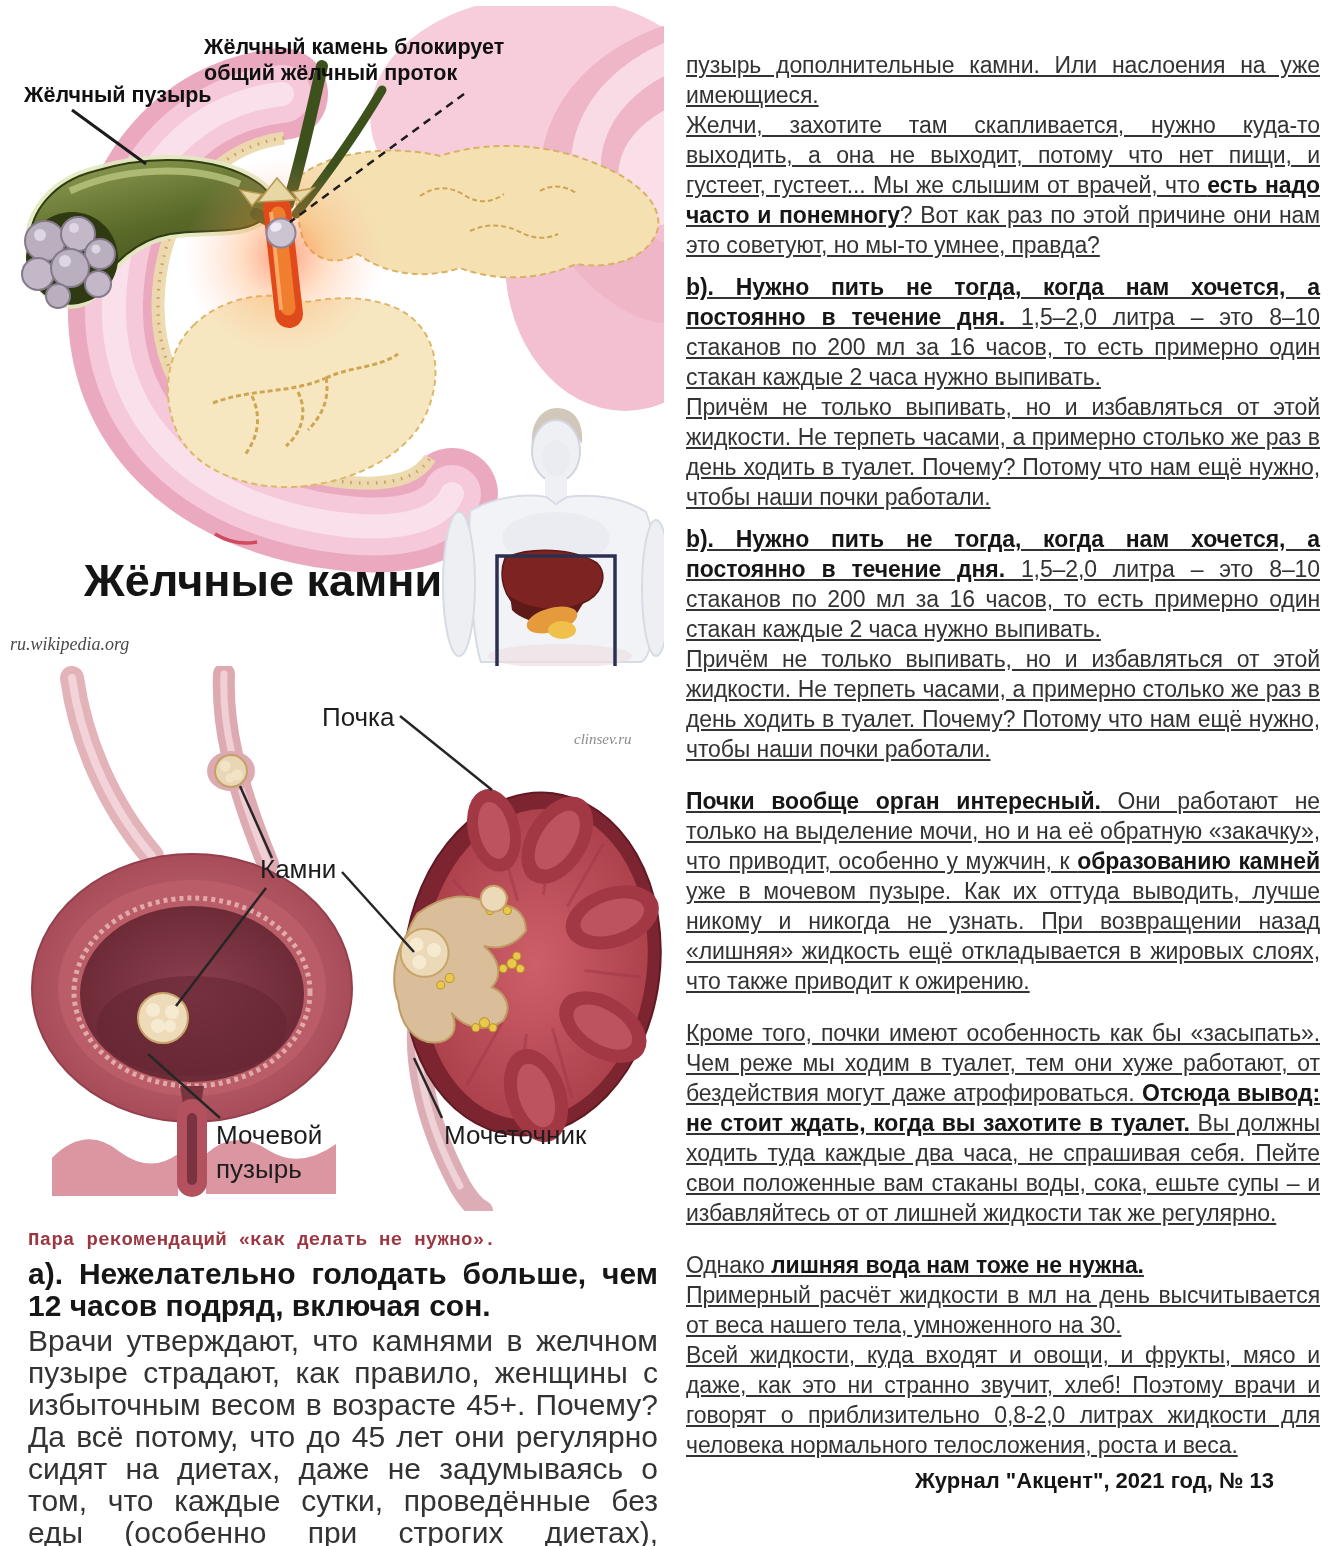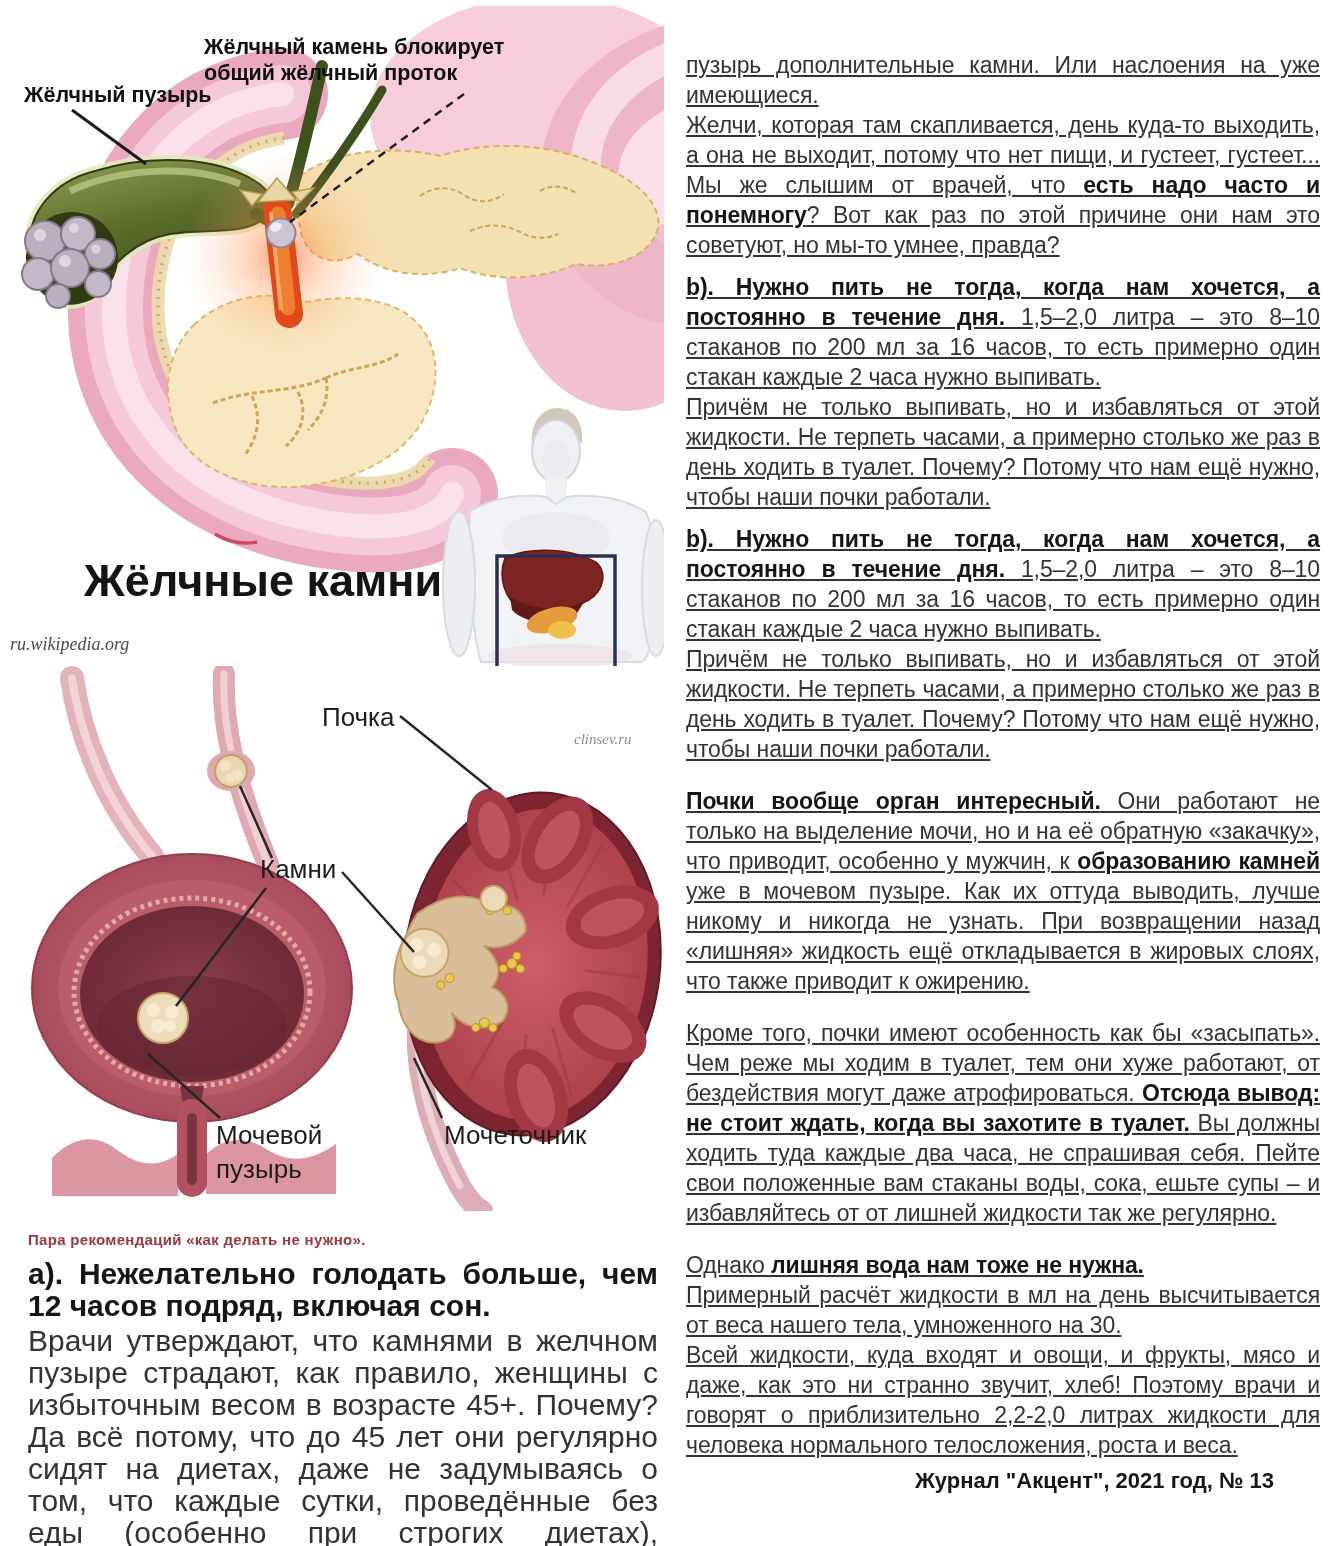--- a/index.html
+++ b/index.html
@@ -6,21 +6,21 @@
   body{width:1344px;height:1546px;overflow:hidden;font-family:"Liberation Sans",sans-serif;}
   .page{position:relative;width:1344px;height:1546px;background:#ffffff;color:#2e2e2e;}
   .left-col{position:absolute;left:0;top:6px;width:664px;}
   .right-col{position:absolute;left:686px;top:50px;width:634px;}
   .para{margin:0;text-align:justify;font-size:23px;line-height:30px;letter-spacing:-0.1px;color:#333;text-decoration:underline;}
   .para.gap-small{margin-top:12px;}
   .para.gap-big{margin-top:22px;}
   .para b, .lt-para b{font-weight:bold;color:#161616;}
   .footer{margin-top:8px;text-align:right;padding-right:46px;font-weight:bold;font-size:22px;color:#161616;}
   .left-text{margin-top:14px;padding:0 6px 0 28px;}
-  .lt-heading{font-weight:bold;font-size:15px;line-height:30px;letter-spacing:0.3px;}
+  .lt-heading{font-weight:bold;font-size:19px;line-height:30px;letter-spacing:0.3px;font-family:Liberation Mono, monospace;}
   .lt-para{margin:3px 0 0;text-align:justify;font-size:30px;line-height:32px;color:#333;}
   svg{display:block;}
   .svglabel{font-family:"Liberation Sans",sans-serif;font-weight:bold;font-size:21.5px;fill:#101010;}
   .svglabel2{font-family:"Liberation Sans",sans-serif;font-weight:400;font-size:26px;fill:#1d1d1d;}
   .figtitle{font-family:"Liberation Sans",sans-serif;font-weight:bold;font-size:45px;fill:#141414;}
   .credit{font-family:"Liberation Serif",serif;font-style:italic;font-size:18px;fill:#4a4a4a;}
   .credit2{font-family:"Liberation Serif",serif;font-style:italic;font-size:15px;fill:#8a8a8a;}
 </style>
 </head>
 <body>
@@ -265,27 +265,27 @@
     <div class="left-text">
       <div class="lt-heading" style="color: rgb(154, 55, 64);">Пара рекомендаций «как делать не нужно».</div>
       <p class="lt-para"><b>а). Нежелательно голодать больше, чем 12 часов подряд, включая сон.</b></p>
       <p class="lt-para"><span>Врачи утверждают, что камнями в желчном пузыре страдают, как правило, женщины с избыточным весом в возрасте 45+. Почему? Да всё потому, что до 45 лет они регулярно сидят на диетах, даже не задумываясь о том, что каждые сутки, проведённые без еды (особенно при строгих диетах), добавляют им в желчный</span></p>
     </div>
   </div>
 
   <div class="right-col">
     <div>
         <p class="para"><span>пузырь дополнительные камни. Или наслоения на уже имеющиеся.</span></p>
-        <p class="para"><span>Желчи, которая там скапливается, день куда-то выходить, а она не выходит, потому что нет пищи, и густеет, густеет... Мы же слышим от врачей, что </span><b>есть надо часто и понемногу</b><span>? Вот как раз по этой причине они нам это советуют, но мы-то умнее, правда?</span></p>
+        <p class="para"><span>Желчи, захотите там скапливается, нужно куда-то выходить, а она не выходит, потому что нет пищи, и густеет, густеет... Мы же слышим от врачей, что </span><b>есть надо часто и понемногу</b><span>? Вот как раз по этой причине они нам это советуют, но мы-то умнее, правда?</span></p>
         <p class="para gap-small"><b>b). Нужно пить не тогда, когда нам хочется, а постоянно в течение дня.</b><span> 1,5–2,0 литра – это 8–10 стаканов по 200 мл за 16 часов, то есть примерно один стакан каждые 2 часа нужно выпивать.</span></p>
         <p class="para"><span>Причём не только выпивать, но и избавляться от этой жидкости. Не терпеть часами, а примерно столько же раз в день ходить в туалет. Почему? Потому что нам ещё нужно, чтобы наши почки работали.</span></p>
         <p class="para gap-small"><b>b). Нужно пить не тогда, когда нам хочется, а постоянно в течение дня.</b><span> 1,5–2,0 литра – это 8–10 стаканов по 200 мл за 16 часов, то есть примерно один стакан каждые 2 часа нужно выпивать.</span></p>
         <p class="para"><span>Причём не только выпивать, но и избавляться от этой жидкости. Не терпеть часами, а примерно столько же раз в день ходить в туалет. Почему? Потому что нам ещё нужно, чтобы наши почки работали.</span></p>
         <p class="para gap-big"><b>Почки вообще орган интересный.</b><span> Они работают не только на выделение мочи, но и на её обратную «закачку», что приводит, особенно у мужчин, к </span><b>образованию камней</b><span> уже в мочевом пузыре. Как их оттуда выводить, лучше никому и никогда не узнать. При возвращении назад «лишняя» жидкость ещё откладывается в жировых слоях, что также приводит к ожирению.</span></p>
         <p class="para gap-big"><span>Кроме того, почки имеют особенность как бы «засыпать». Чем реже мы ходим в туалет, тем они хуже работают, от бездействия могут даже атрофироваться. </span><b>Отсюда вывод: не стоит ждать, когда вы захотите в туалет.</b><span> Вы должны ходить туда каждые два часа, не спрашивая себя. Пейте свои положенные вам стаканы воды, сока, ешьте супы – и избавляйтесь от от лишней жидкости так же регулярно.</span></p>
         <p class="para gap-big"><span>Однако </span><b>лишняя вода нам тоже не нужна.</b></p>
         <p class="para"><span>Примерный расчёт жидкости в мл на день высчитывается от веса нашего тела, умноженного на 30.</span></p>
-        <p class="para"><span>Всей жидкости, куда входят и овощи, и фрукты, мясо и даже, как это ни странно звучит, хлеб! Поэтому врачи и говорят о приблизительно 2,2-2,0 литрах жидкости для человека нормального телосложения, роста и веса.</span></p>
+        <p class="para"><span>Всей жидкости, куда входят и овощи, и фрукты, мясо и даже, как это ни странно звучит, хлеб! Поэтому врачи и говорят о приблизительно 0,8-2,0 литрах жидкости для человека нормального телосложения, роста и веса.</span></p>
       </div>
     <div class="footer">Журнал "Акцент", 2021 год, № 13</div>
   </div>
 
 </div>
 
 </body></html>

